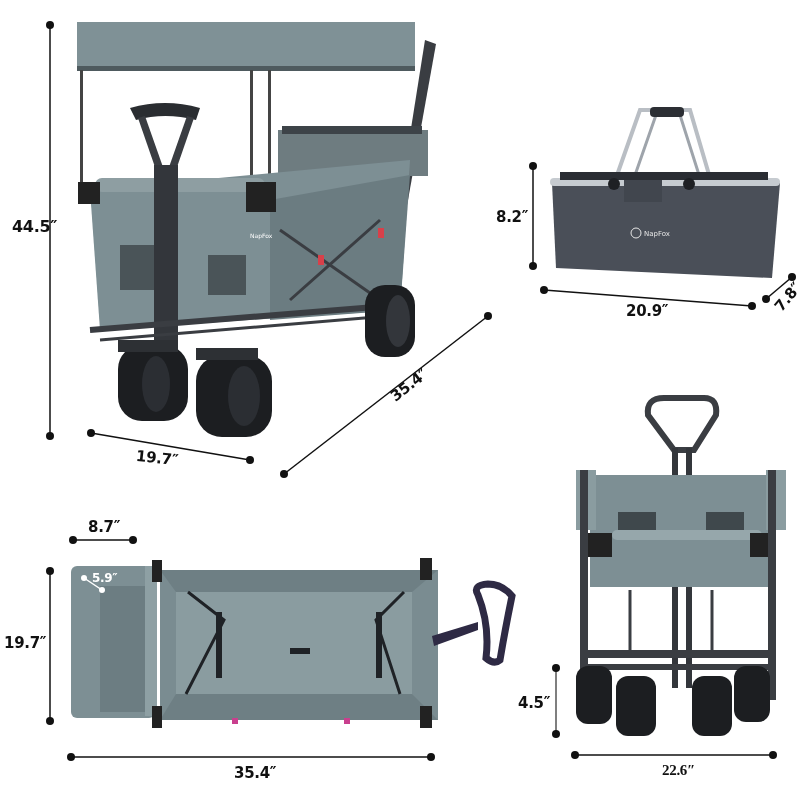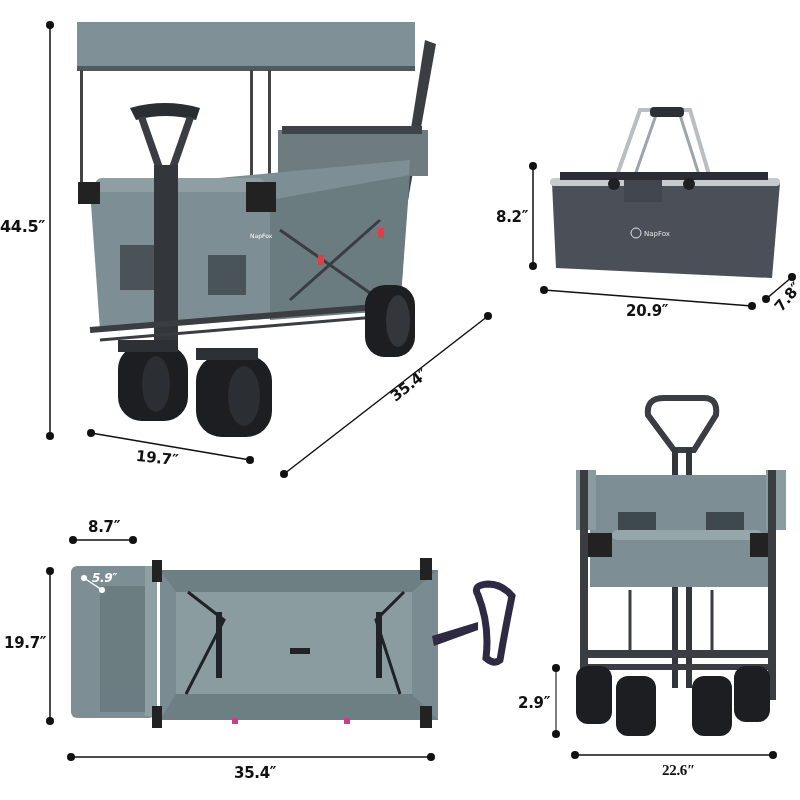--- a/index.html
+++ b/index.html
@@ -1,19 +1,19 @@
 <!DOCTYPE html>
 <html><head>
   <meta charset="utf-8">
   <style>
     html, body { margin: 0; padding: 0; background: #ffffff; }
     body { width: 800px; height: 800px; position: relative; overflow: hidden; font-family: "DejaVu Sans", sans-serif; }
     .stage { position: absolute; left: 0; top: 0; width: 800px; height: 800px; }
     .dim-label { position: absolute; font-family: "DejaVu Sans", sans-serif; font-weight: bold; color: #111; font-size: 15px; letter-spacing: -0.3px; white-space: nowrap; }
-    .dim-label.small { font-size: 12px; color: #fff; font-style: italic; }
+    .dim-label.small { font-size: 12px; color: #fff; }
     svg { position: absolute; left: 0; top: 0; }
   </style>
 </head>
 <body>
 
 <div class="stage">
 
   <svg width="800" height="800">
 
     <rect x="77" y="22" width="338" height="46" fill="#7f9196"></rect>
@@ -176,28 +176,28 @@
       <rect x="734" y="666" width="36" height="56" rx="12" fill="#1c1e21"></rect>
     </g>
     <line x1="556" y1="668" x2="556" y2="734" stroke="#555" stroke-width="1.5"></line>
     <circle cx="556" cy="668" r="4" fill="#111"></circle>
       <circle cx="556" cy="734" r="4" fill="#111"></circle>
     <line x1="575" y1="755" x2="773" y2="755" stroke="#111" stroke-width="1.5"></line>
     <circle cx="575" cy="755" r="4" fill="#111"></circle>
       <circle cx="773" cy="755" r="4" fill="#111"></circle>
   </svg>
 
-  <div class="dim-label" style="left:0px; top:217px; font-size:16px;">44.5″</div>
+  <div class="dim-label" style="left:12px; top:217px; font-size:16px;">44.5″</div>
   <div class="dim-label" style="left:136px; top:449px; transform:rotate(6deg);">19.7″</div>
   <div class="dim-label" style="left:388px; top:376px; transform:rotate(-38deg);">35.4″</div>
 
   <div class="dim-label" style="left:496px; top:208px;">8.2″</div>
   <div class="dim-label" style="left:626px; top:302px;">20.9″</div>
   <div class="dim-label" style="left:772px; top:288px; transform:rotate(-50deg);">7.8″</div>
 
   <div class="dim-label" style="left:88px; top:518px;">8.7″</div>
   <div class="dim-label small" style="left:92px; top:571px;">5.9″</div>
   <div class="dim-label" style="left:4px; top:634px;">19.7″</div>
   <div class="dim-label" style="left:234px; top:764px;">35.4″</div>
 
-  <div class="dim-label" style="left:518px; top:694px;">2.9″</div>
+  <div class="dim-label" style="left:518px; top:694px;">4.5″</div>
   <div class="dim-label" style="left:662px; top:762px;font-family:Liberation Serif, serif;">22.6″</div>
 </div>
 
 </body></html>

